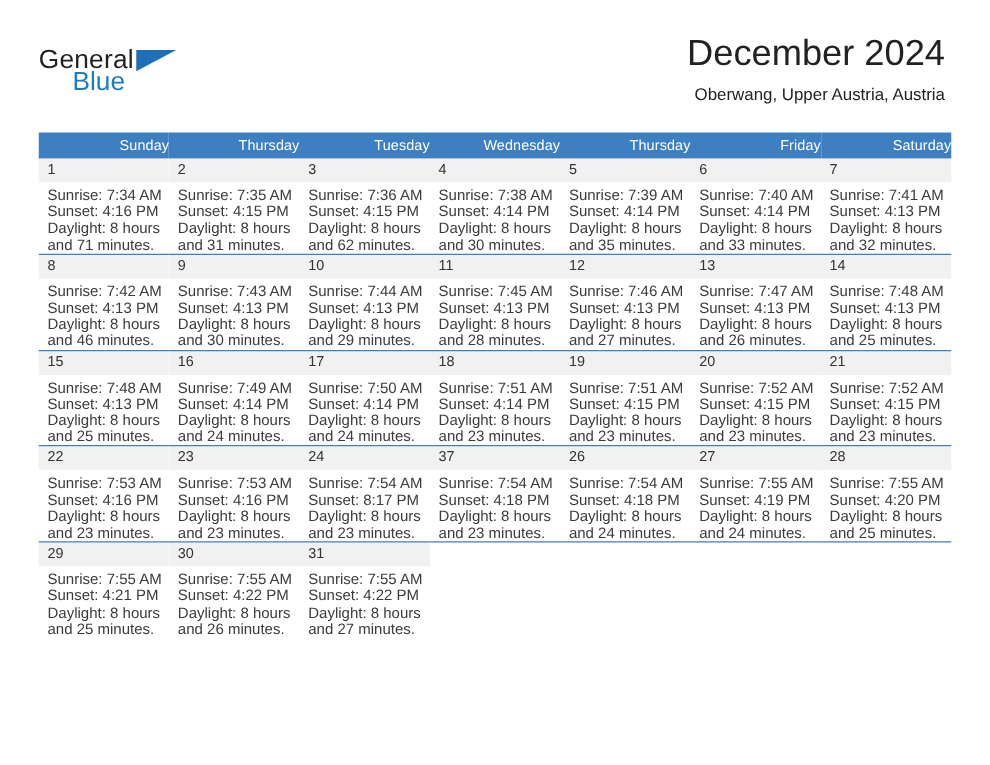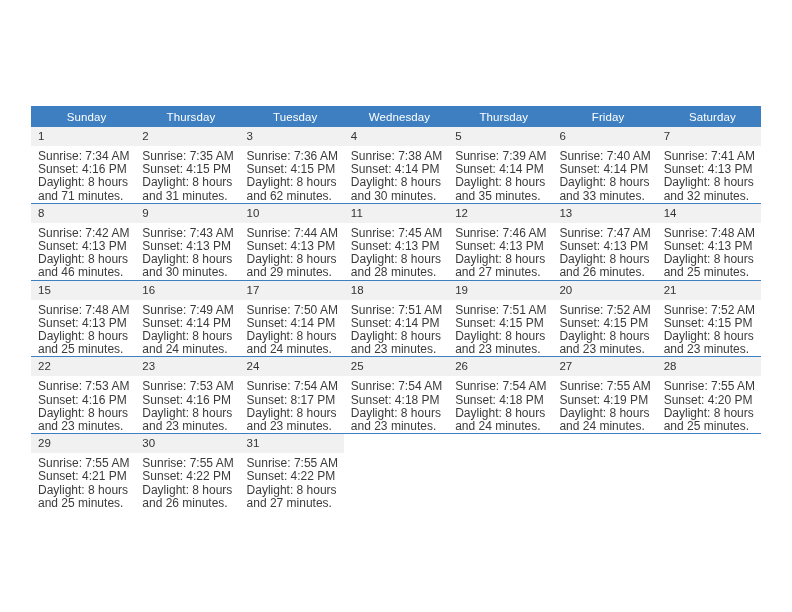--- a/index.html
+++ b/index.html
@@ -95,21 +95,21 @@
   table.cal {
     width: 730px;
     border-collapse: collapse;
     table-layout: fixed;
   }
   table.cal th {
     background: #3d7fc1;
     color: #ffffff;
     font-size: 11.5px;
     font-weight: normal;
-    text-align: center;
+    text-align: right;
     padding: 4px 0 4px 7px;
     height: 13px;
     letter-spacing: 0.1px;
   }
   td.daycell {
     vertical-align: top;
     padding: 0;
     height: 75px;
     border-top: 1px solid #3d7fc1;
     background: #ffffff;
@@ -136,20 +136,34 @@
   }
   .info div {
     white-space: nowrap;
   }
 </style>
 </head>
 <body>
 
 <div class="page">
 
+  <div class="header">
+
+    <div class="logo">
+      <span class="logo-general">General</span>
+      <span class="logo-tri"></span>
+      <span class="logo-blue">Blue</span>
+    </div>
+
+    <div class="title-wrap">
+      <div class="month-title">December 2024</div>
+      <div class="location">Oberwang, Upper Austria, Austria</div>
+    </div>
+
+  </div>
 
   <div class="calendar">
     <table class="cal">
       <thead>
         <tr>
           <th>Sunday</th>
           <th>Thursday</th>
           <th>Tuesday</th>
           <th>Wednesday</th>
           <th>Thursday</th>
@@ -379,21 +393,21 @@
           <td class="daycell">
             <div class="dnum">24</div>
             <div class="info">
               <div>Sunrise: 7:54 AM</div>
               <div>Sunset: 8:17 PM</div>
               <div>Daylight: 8 hours</div>
               <div>and 23 minutes.</div>
             </div>
           </td>
           <td class="daycell">
-            <div class="dnum">25</div>
+            <div class="dnum">37</div>
             <div class="info">
               <div>Sunrise: 7:54 AM</div>
               <div>Sunset: 4:18 PM</div>
               <div>Daylight: 8 hours</div>
               <div>and 23 minutes.</div>
             </div>
           </td>
           <td class="daycell">
             <div class="dnum">26</div>
             <div class="info">

